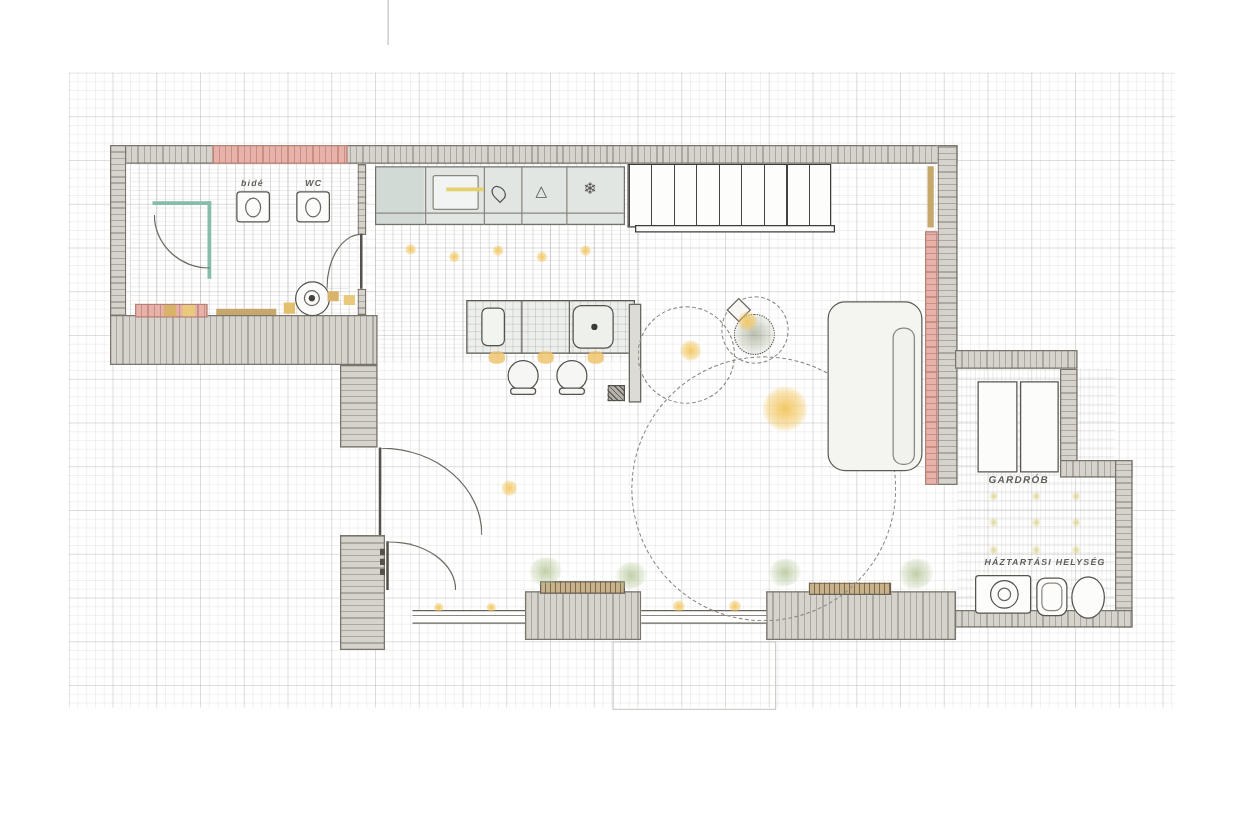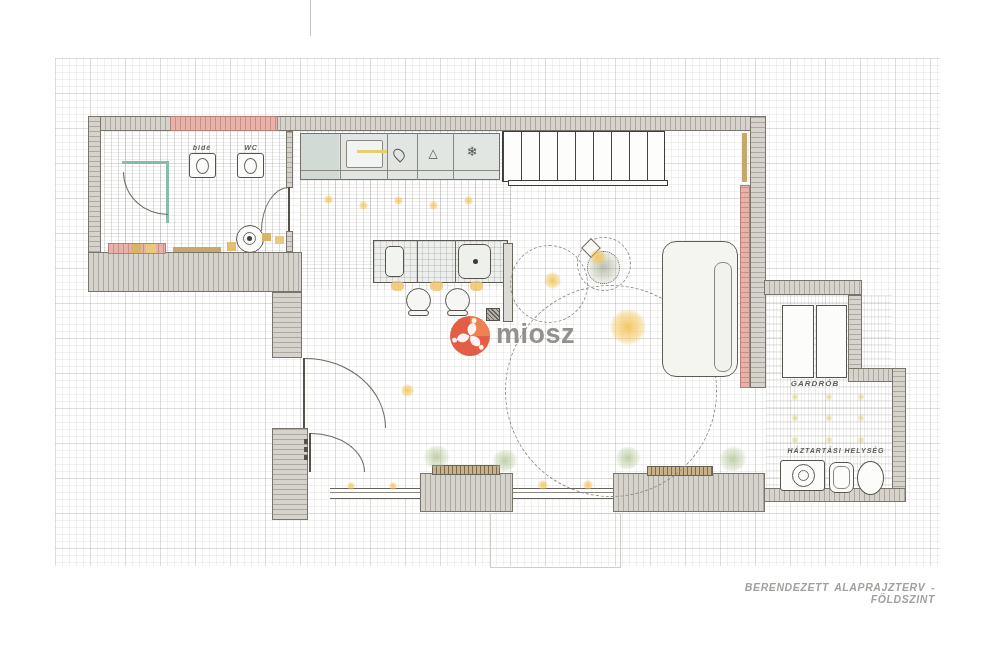--- a/index.html
+++ b/index.html
@@ -189,33 +189,15 @@
   <div class="abs glp" style="left:825px;top:436px;width:8px;height:8px;"></div>
   <div class="abs glp" style="left:857px;top:436px;width:8px;height:8px;"></div>
   <div class="abs lbl" style="left:781px;top:447px;width:110px;font-size:7px;">HÁZTARTÁSI HELYSÉG</div>
   <div class="abs fx" style="left:780px;top:460px;width:45px;height:31px;border-radius:3px;"></div>
   <div class="abs" style="left:792px;top:464px;width:23px;height:23px;border:1.2px solid #55524c;border-radius:50%;box-sizing:border-box;"></div>
   <div class="abs" style="left:798px;top:470px;width:11px;height:11px;border:1px solid #6a675f;border-radius:50%;box-sizing:border-box;"></div>
   <div class="abs fx" style="left:829px;top:462px;width:25px;height:31px;border-radius:7px;"></div>
   <div class="abs" style="left:833px;top:466px;width:17px;height:23px;border:1px solid #8a877f;border-radius:6px;box-sizing:border-box;"></div>
   <div class="abs fx" style="left:857px;top:461px;width:27px;height:34px;border-radius:50%;"></div>
 
-  <div class="abs" style="left:449px;top:313px;width:120px;height:48px;opacity:.93;">
-    <span class="abs" style="left:0;top:2px;">
-      <svg width="42" height="42" viewBox="0 0 40 40">
-        <circle cx="20" cy="20" r="19" fill="#e15238"></circle>
-        <path d="M20 1 A19 19 0 0 1 39 20 L20 20 Z" fill="#ee8047" opacity="0.85"></path>
-        <g fill="#ffffff" opacity="0.93">
-          <path d="M20 7 C25.5 9.5 25.5 16 20 19.5 C14.5 16 14.5 9.5 20 7 Z" transform="rotate(15 20 20)"></path>
-          <path d="M20 7 C25.5 9.5 25.5 16 20 19.5 C14.5 16 14.5 9.5 20 7 Z" transform="rotate(135 20 20)"></path>
-          <path d="M20 7 C25.5 9.5 25.5 16 20 19.5 C14.5 16 14.5 9.5 20 7 Z" transform="rotate(255 20 20)"></path>
-          <circle cx="20" cy="4.8" r="2.3" transform="rotate(15 20 20)"></circle>
-          <circle cx="20" cy="4.8" r="2.3" transform="rotate(135 20 20)"></circle>
-          <circle cx="20" cy="4.8" r="2.3" transform="rotate(255 20 20)"></circle>
-        </g>
-      </svg>
-    </span>
-    <span class="abs logotext" style="left:47px;top:8px;">miosz</span>
-  </div>
-
-  <div class="abs caption" style="left:690px;top:581px;width:245px;">BERENDEZETT ALAPRAJZTERV - FÖLDSZINT</div>
+
 
 </div>
 
 </body></html>

